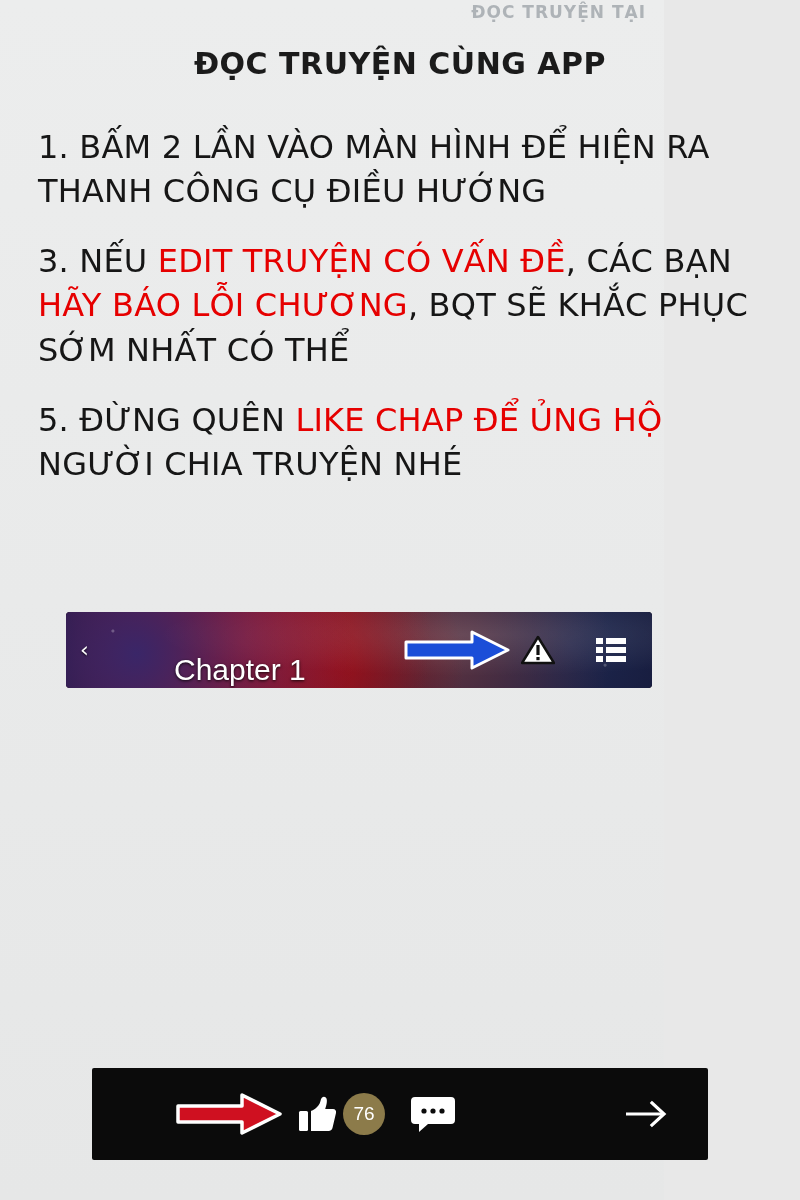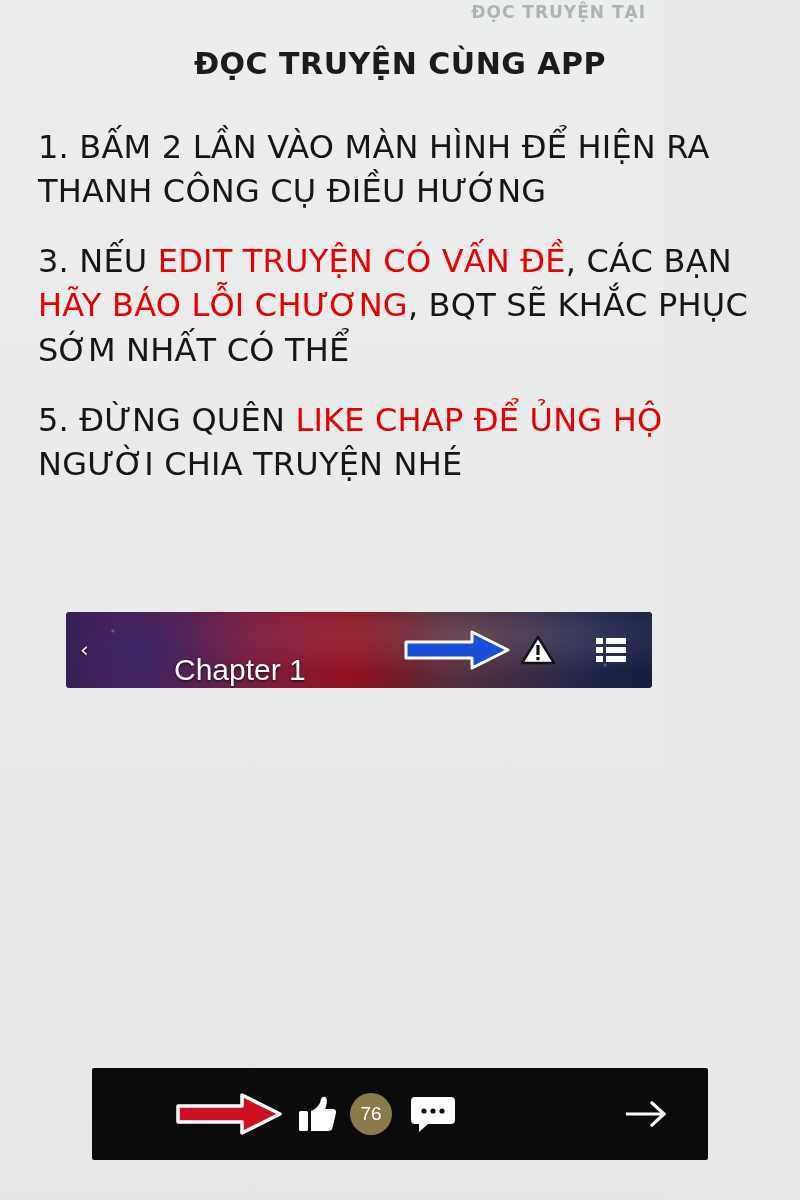--- a/index.html
+++ b/index.html
@@ -178,21 +178,21 @@
   .strip2 .thumb-icon {
     position: absolute;
     left: 204px;
     top: 50%;
     transform: translateY(-50%);
     width: 42px;
     height: 42px;
   }
   .strip2 .like-count {
     position: absolute;
-    left: 258px;
+    left: 251px;
     top: 50%;
     transform: translateY(-50%);
     width: 42px;
     height: 42px;
     border-radius: 50%;
     background: #8c7b4a;
     color: #ffffff;
     font-size: 19px;
     font-family: "Liberation Sans", sans-serif;
     display: flex;

